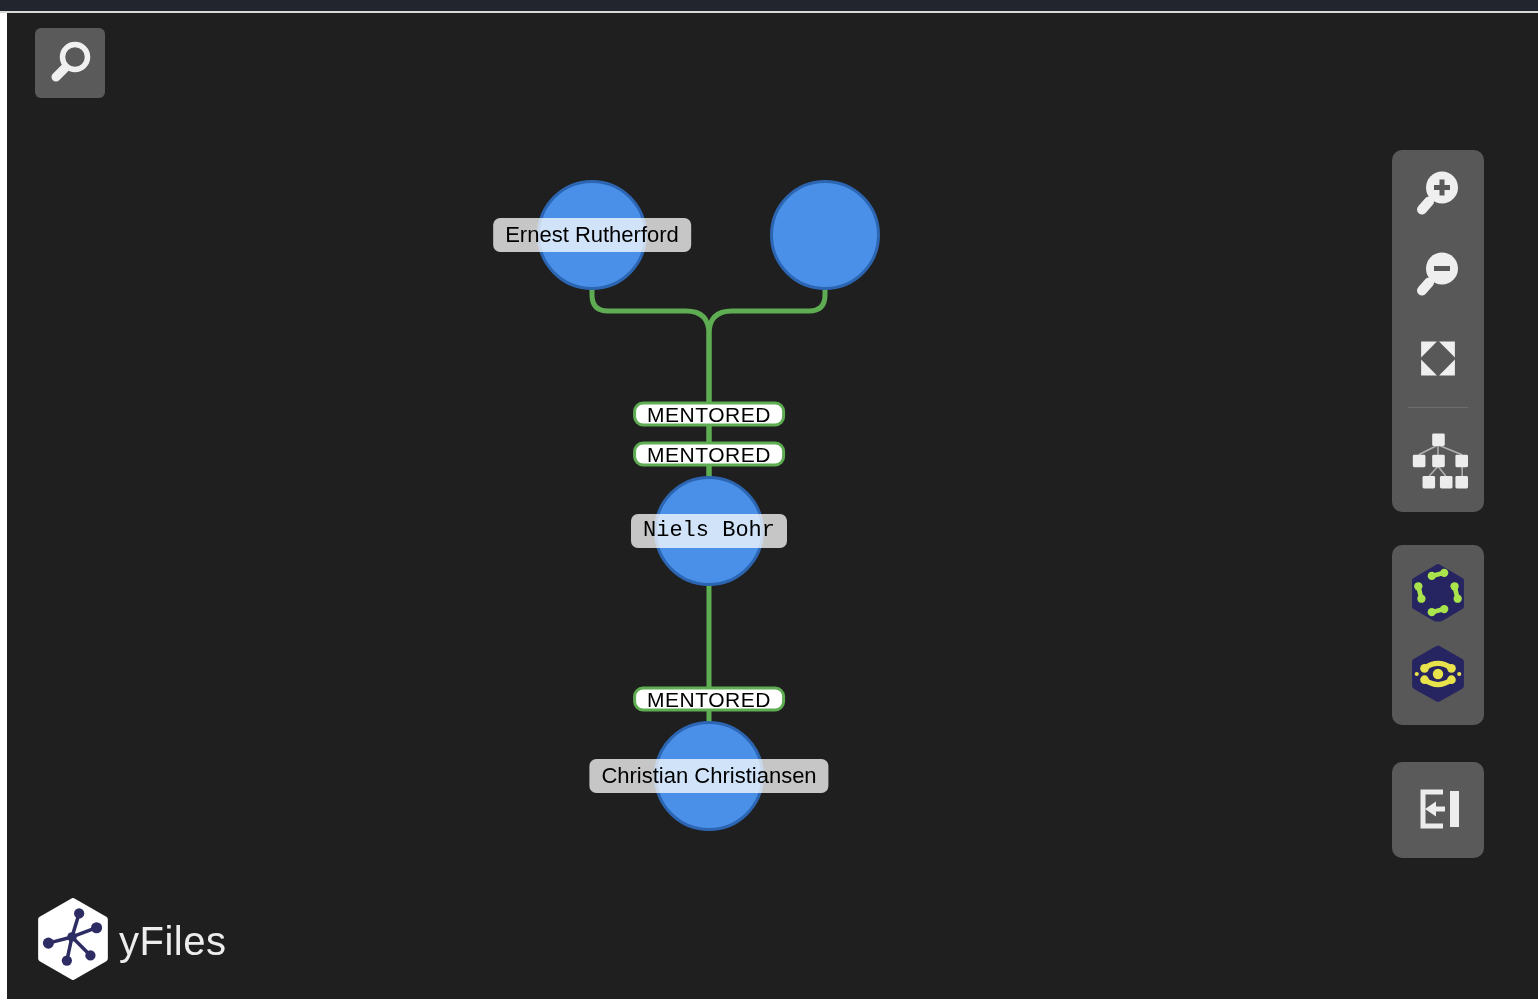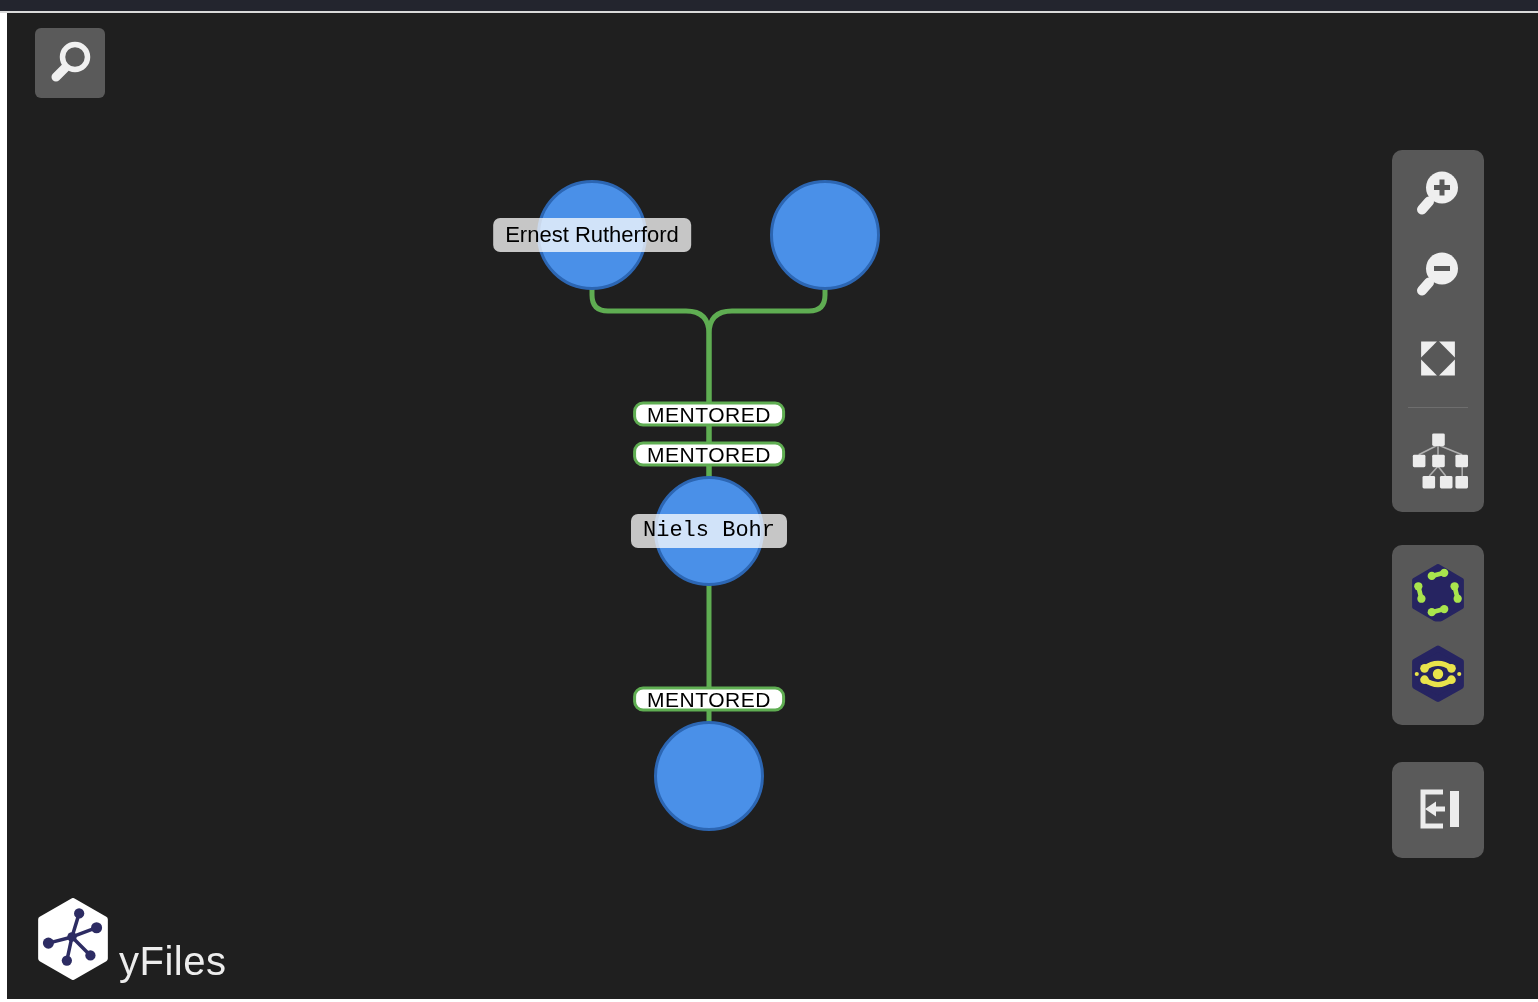--- a/index.html
+++ b/index.html
@@ -37,21 +37,21 @@
   .tg-1 { top:137px; height:362px; }
   .tg-2 { top:532px; height:180px; }
   .tool-btn { position:absolute; left:50%; transform:translate(-50%,-50%);
               background:transparent; border:none; cursor:pointer;
               display:flex; align-items:center; justify-content:center; padding:0; }
   .tool-divider { position:absolute; left:16px; top:257px; width:60px; height:1px; background:#6e6e6e; }
 
   .exit-btn { left:1385px; top:749px; width:92px; height:96px; border-radius:10px; background:#5a5a5a; }
 
   
-  .logo { position:absolute; left:28px; top:885px; display:flex; align-items:flex-end; cursor:pointer; }
+  .logo { position:absolute; left:28px; top:885px; display:flex; align-items:center; cursor:pointer; }
   .logo-text { color:#ededed; font-size:40px; font-weight:500; margin-left:8px; letter-spacing:0.5px; }
 </style>
 </head>
 <body>
 
 <div class="topbar"></div>
 <div class="topbar-line"></div>
 
 <div class="canvas">
 
@@ -74,20 +74,21 @@
   <div class="node" style="left:763px; top:167px;"></div>
   <div class="node" style="left:647px; top:463px;"></div>
   <div class="node" style="left:647px; top:708px;"></div>
 
   <div class="edge-label" style="left:702px; top:401px;">MENTORED</div>
   <div class="edge-label" style="left:702px; top:441px;">MENTORED</div>
   <div class="edge-label" style="left:702px; top:686px;">MENTORED</div>
 
   <div class="node-label" style="left:585px; top:222px;">Ernest Rutherford</div>
   <div class="node-label" style="left:702px; top:518px;font-family:Liberation Mono, monospace;">Niels Bohr</div>
+  <div class="node-label" style="left:702px; top:763px;">Christian Christiansen</div>
 
   <div class="tool-group tg-1">
     <button class="tool-btn" style="top:46px;">
       <span>
         <svg width="48" height="52" viewBox="0 0 48 52">
           <circle cx="28" cy="19" r="16" fill="#efefef"></circle>
           <line x1="20" y1="19" x2="36" y2="19" stroke="#585858" stroke-width="5"></line>
           <line x1="28" y1="11" x2="28" y2="27" stroke="#585858" stroke-width="5"></line>
           <line x1="15" y1="33" x2="8" y2="41" stroke="#efefef" stroke-width="10" stroke-linecap="round"></line>
         </svg>

